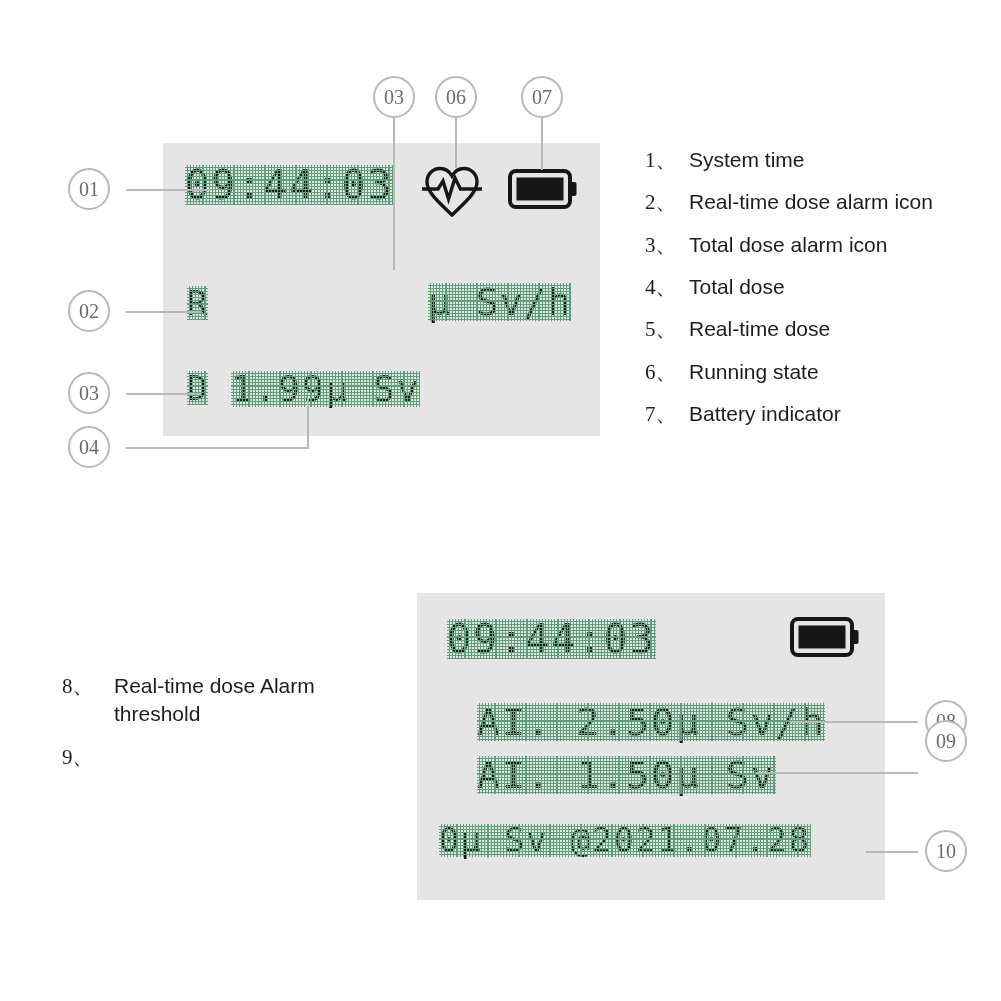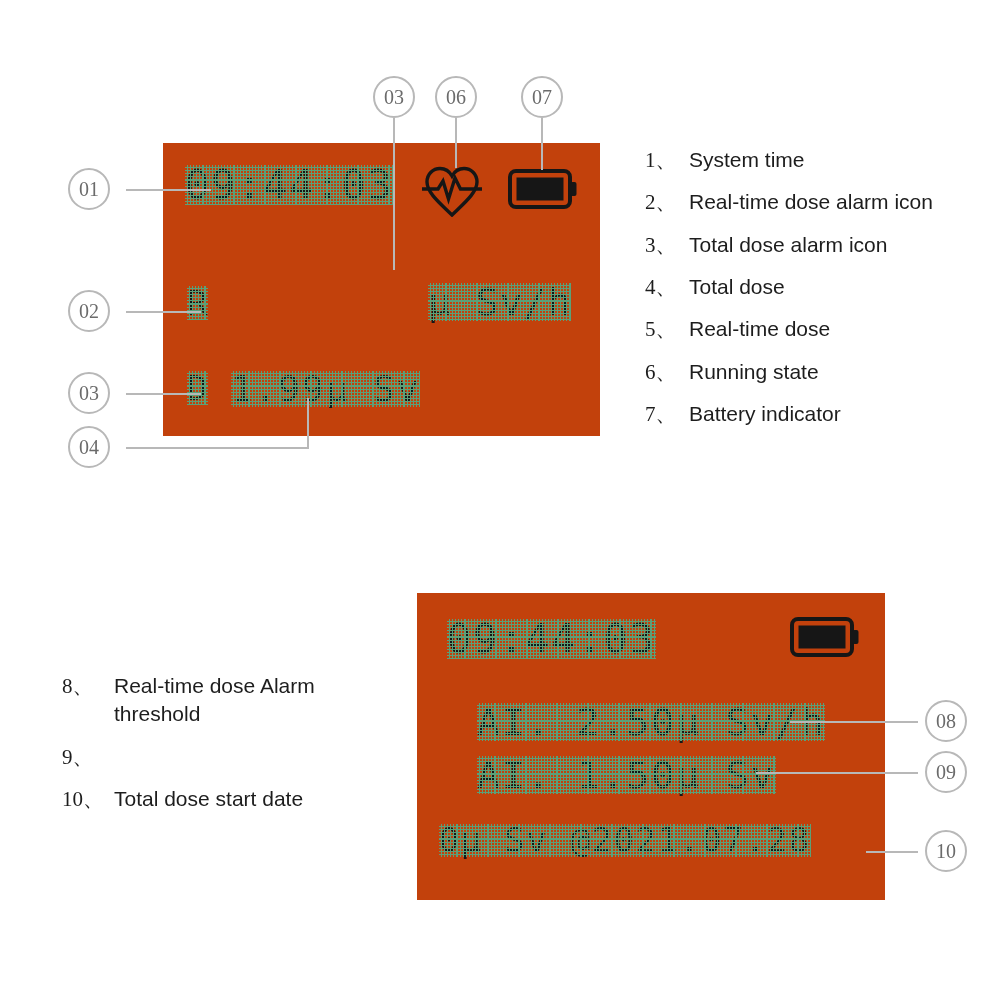--- a/index.html
+++ b/index.html
@@ -9,21 +9,21 @@
     font-family:"Liberation Sans",sans-serif;
     position:relative;
     overflow:hidden;
     -webkit-font-smoothing:antialiased;
   }
   .stage{position:absolute;left:0;top:0;width:1001px;height:1001px;}
 
   
   .lcd{
     position:absolute;
-    background:#c2410c;
+    background:#e5e5e5;
     color:#141414;
     text-align:center;
   }
   #lcd-top{left:163px;top:143px;width:437px;height:293px;}
   #lcd-bottom{left:417px;top:593px;width:468px;height:307px;}
 
   
   .dm{
     font-family:"DejaVu Sans Mono","Liberation Mono",monospace;
     color:#161616;
@@ -178,21 +178,21 @@
   <div class="lead h" style="left:866px;top:851px;width:52px;"></div>
 
   <div class="callout" style="left:68px;top:168px;">01</div>
   <div class="callout" style="left:68px;top:290px;">02</div>
   <div class="callout" style="left:68px;top:372px;">03</div>
   <div class="callout" style="left:68px;top:426px;">04</div>
   <div class="callout" style="left:373px;top:76px;">03</div>
   <div class="callout" style="left:435px;top:76px;">06</div>
   <div class="callout" style="left:521px;top:76px;">07</div>
   <div class="callout" style="left:925px;top:700px;">08</div>
-  <div class="callout" style="left:925px;top:751px;">09</div>
+  <div class="callout" style="left:925px;top:720px;">09</div>
   <div class="callout" style="left:925px;top:830px;">10</div>
 
   <div class="legend" id="legend-top">
     <div class="legend-row">
       <span class="legend-num">1、</span>
       <span class="legend-label">System time</span>
     </div>
     <div class="legend-row">
       <span class="legend-num">2、</span>
       <span class="legend-label">Real-time dose alarm icon</span>
@@ -220,19 +220,15 @@
   </div>
 
   <div class="legend" id="legend-bottom">
     <div class="legend-row">
       <span class="legend-num">8、</span>
       <span class="legend-label" style="max-width:215px;display:inline-block;">Real-time dose Alarm threshold</span>
     </div>
     <div class="legend-row">
       <span class="legend-num">9、</span>
     </div>
-    <div class="legend-row">
-      <span class="legend-num">10、</span>
-      <span class="legend-label">Total dose start date</span>
-    </div>
   </div>
 
 </div>
 
 </body></html>

